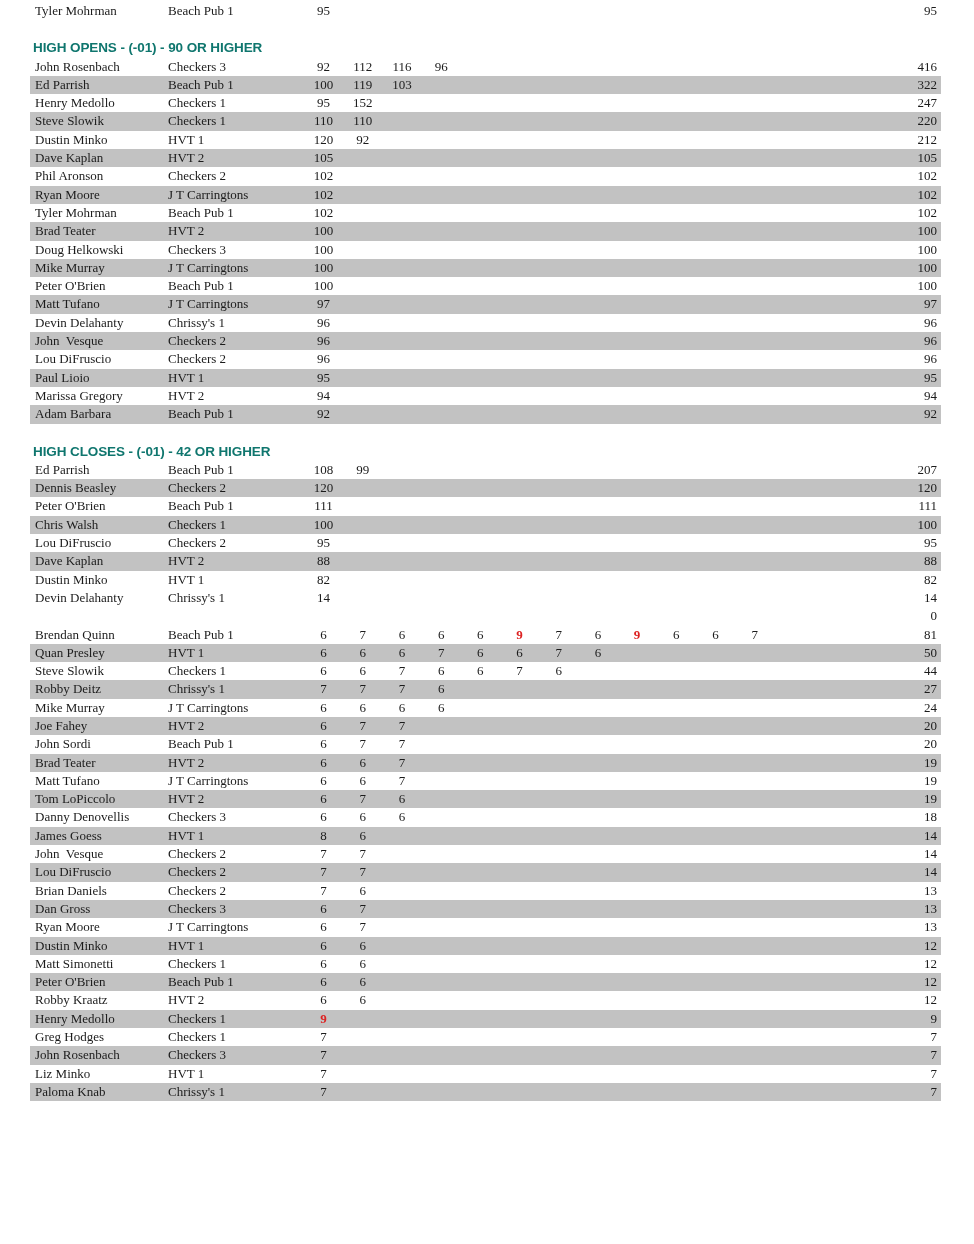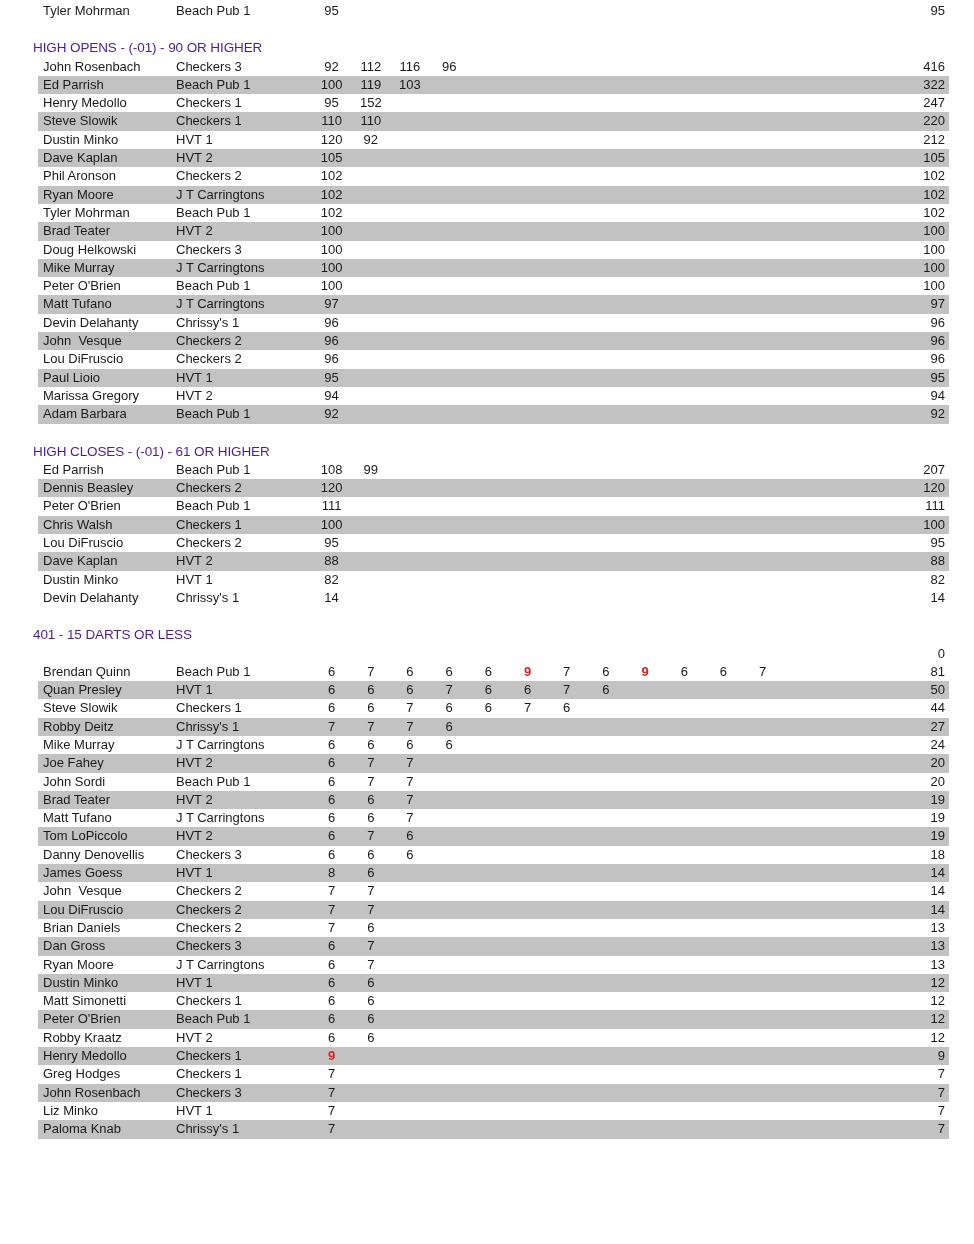--- a/index.html
+++ b/index.html
@@ -12,40 +12,41 @@
     height: 1244px;
     font-family: "Liberation Sans", sans-serif;
     font-size: 13px;
     color: #1b1b1b;
     overflow: hidden;
   }
   #report {
     padding-top: 2px;
   }
   .section-title {
-    font-weight: normal;
+    font-weight: bold;
     font-size: 13.5px;
-    color: #4c1d95;
+    color: #0f766e;
     margin: 19px 0 0 33px;
     height: 18.3px;
     line-height: 18.3px;
     letter-spacing: -0.1px;
     white-space: pre;
   }
   .section:first-child .score-row:first-child {
     margin-top: 0;
   }
   .score-row {
     display: flex;
     align-items: center;
-    margin-left: 38px;
+    margin-left: 30px;
     width: 911px;
     height: 18.3px;
     line-height: 18.3px;
     white-space: pre;
+    font-family: Liberation Serif, serif;
   }
   .score-row.striped {
     background: #c2c2c2;
   }
   .cell-name {
     width: 133px;
     padding-left: 5px;
     overflow: hidden;
     flex-shrink: 0;
   }
@@ -93,34 +94,33 @@
       <div class="score-row"><div class="cell-name">Peter O'Brien</div><div class="cell-team">Beach Pub 1</div><div class="cell-score">100</div><div class="cell-score"></div><div class="cell-score"></div><div class="cell-score"></div><div class="cell-score"></div><div class="cell-score"></div><div class="cell-score"></div><div class="cell-score"></div><div class="cell-score"></div><div class="cell-score"></div><div class="cell-score"></div><div class="cell-score"></div><div class="cell-total">100</div></div>
       <div class="score-row striped"><div class="cell-name">Matt Tufano</div><div class="cell-team">J T Carringtons</div><div class="cell-score">97</div><div class="cell-score"></div><div class="cell-score"></div><div class="cell-score"></div><div class="cell-score"></div><div class="cell-score"></div><div class="cell-score"></div><div class="cell-score"></div><div class="cell-score"></div><div class="cell-score"></div><div class="cell-score"></div><div class="cell-score"></div><div class="cell-total">97</div></div>
       <div class="score-row"><div class="cell-name">Devin Delahanty</div><div class="cell-team">Chrissy's 1</div><div class="cell-score">96</div><div class="cell-score"></div><div class="cell-score"></div><div class="cell-score"></div><div class="cell-score"></div><div class="cell-score"></div><div class="cell-score"></div><div class="cell-score"></div><div class="cell-score"></div><div class="cell-score"></div><div class="cell-score"></div><div class="cell-score"></div><div class="cell-total">96</div></div>
       <div class="score-row striped"><div class="cell-name">John  Vesque</div><div class="cell-team">Checkers 2</div><div class="cell-score">96</div><div class="cell-score"></div><div class="cell-score"></div><div class="cell-score"></div><div class="cell-score"></div><div class="cell-score"></div><div class="cell-score"></div><div class="cell-score"></div><div class="cell-score"></div><div class="cell-score"></div><div class="cell-score"></div><div class="cell-score"></div><div class="cell-total">96</div></div>
       <div class="score-row"><div class="cell-name">Lou DiFruscio</div><div class="cell-team">Checkers 2</div><div class="cell-score">96</div><div class="cell-score"></div><div class="cell-score"></div><div class="cell-score"></div><div class="cell-score"></div><div class="cell-score"></div><div class="cell-score"></div><div class="cell-score"></div><div class="cell-score"></div><div class="cell-score"></div><div class="cell-score"></div><div class="cell-score"></div><div class="cell-total">96</div></div>
       <div class="score-row striped"><div class="cell-name">Paul Lioio</div><div class="cell-team">HVT 1</div><div class="cell-score">95</div><div class="cell-score"></div><div class="cell-score"></div><div class="cell-score"></div><div class="cell-score"></div><div class="cell-score"></div><div class="cell-score"></div><div class="cell-score"></div><div class="cell-score"></div><div class="cell-score"></div><div class="cell-score"></div><div class="cell-score"></div><div class="cell-total">95</div></div>
       <div class="score-row"><div class="cell-name">Marissa Gregory</div><div class="cell-team">HVT 2</div><div class="cell-score">94</div><div class="cell-score"></div><div class="cell-score"></div><div class="cell-score"></div><div class="cell-score"></div><div class="cell-score"></div><div class="cell-score"></div><div class="cell-score"></div><div class="cell-score"></div><div class="cell-score"></div><div class="cell-score"></div><div class="cell-score"></div><div class="cell-total">94</div></div>
       <div class="score-row striped"><div class="cell-name">Adam Barbara</div><div class="cell-team">Beach Pub 1</div><div class="cell-score">92</div><div class="cell-score"></div><div class="cell-score"></div><div class="cell-score"></div><div class="cell-score"></div><div class="cell-score"></div><div class="cell-score"></div><div class="cell-score"></div><div class="cell-score"></div><div class="cell-score"></div><div class="cell-score"></div><div class="cell-score"></div><div class="cell-total">92</div></div>
     </div>
     <div class="section">
-      <div class="section-title">HIGH CLOSES - (-01) - 61 OR HIGHER</div>
+      <div class="section-title">HIGH CLOSES - (-01) - 42 OR HIGHER</div>
       <div class="score-row"><div class="cell-name">Ed Parrish</div><div class="cell-team">Beach Pub 1</div><div class="cell-score">108</div><div class="cell-score">99</div><div class="cell-score"></div><div class="cell-score"></div><div class="cell-score"></div><div class="cell-score"></div><div class="cell-score"></div><div class="cell-score"></div><div class="cell-score"></div><div class="cell-score"></div><div class="cell-score"></div><div class="cell-score"></div><div class="cell-total">207</div></div>
       <div class="score-row striped"><div class="cell-name">Dennis Beasley</div><div class="cell-team">Checkers 2</div><div class="cell-score">120</div><div class="cell-score"></div><div class="cell-score"></div><div class="cell-score"></div><div class="cell-score"></div><div class="cell-score"></div><div class="cell-score"></div><div class="cell-score"></div><div class="cell-score"></div><div class="cell-score"></div><div class="cell-score"></div><div class="cell-score"></div><div class="cell-total">120</div></div>
       <div class="score-row"><div class="cell-name">Peter O'Brien</div><div class="cell-team">Beach Pub 1</div><div class="cell-score">111</div><div class="cell-score"></div><div class="cell-score"></div><div class="cell-score"></div><div class="cell-score"></div><div class="cell-score"></div><div class="cell-score"></div><div class="cell-score"></div><div class="cell-score"></div><div class="cell-score"></div><div class="cell-score"></div><div class="cell-score"></div><div class="cell-total">111</div></div>
       <div class="score-row striped"><div class="cell-name">Chris Walsh</div><div class="cell-team">Checkers 1</div><div class="cell-score">100</div><div class="cell-score"></div><div class="cell-score"></div><div class="cell-score"></div><div class="cell-score"></div><div class="cell-score"></div><div class="cell-score"></div><div class="cell-score"></div><div class="cell-score"></div><div class="cell-score"></div><div class="cell-score"></div><div class="cell-score"></div><div class="cell-total">100</div></div>
       <div class="score-row"><div class="cell-name">Lou DiFruscio</div><div class="cell-team">Checkers 2</div><div class="cell-score">95</div><div class="cell-score"></div><div class="cell-score"></div><div class="cell-score"></div><div class="cell-score"></div><div class="cell-score"></div><div class="cell-score"></div><div class="cell-score"></div><div class="cell-score"></div><div class="cell-score"></div><div class="cell-score"></div><div class="cell-score"></div><div class="cell-total">95</div></div>
       <div class="score-row striped"><div class="cell-name">Dave Kaplan</div><div class="cell-team">HVT 2</div><div class="cell-score">88</div><div class="cell-score"></div><div class="cell-score"></div><div class="cell-score"></div><div class="cell-score"></div><div class="cell-score"></div><div class="cell-score"></div><div class="cell-score"></div><div class="cell-score"></div><div class="cell-score"></div><div class="cell-score"></div><div class="cell-score"></div><div class="cell-total">88</div></div>
       <div class="score-row"><div class="cell-name">Dustin Minko</div><div class="cell-team">HVT 1</div><div class="cell-score">82</div><div class="cell-score"></div><div class="cell-score"></div><div class="cell-score"></div><div class="cell-score"></div><div class="cell-score"></div><div class="cell-score"></div><div class="cell-score"></div><div class="cell-score"></div><div class="cell-score"></div><div class="cell-score"></div><div class="cell-score"></div><div class="cell-total">82</div></div>
     </div>
     <div class="section">
       <div class="score-row"><div class="cell-name">Devin Delahanty</div><div class="cell-team">Chrissy's 1</div><div class="cell-score">14</div><div class="cell-score"></div><div class="cell-score"></div><div class="cell-score"></div><div class="cell-score"></div><div class="cell-score"></div><div class="cell-score"></div><div class="cell-score"></div><div class="cell-score"></div><div class="cell-score"></div><div class="cell-score"></div><div class="cell-score"></div><div class="cell-total">14</div></div>
     </div>
     <div class="section">
-      <div class="section-title">401 - 15 DARTS OR LESS</div>
       <div class="score-row"><div class="cell-name"></div><div class="cell-team"></div><div class="cell-score"></div><div class="cell-score"></div><div class="cell-score"></div><div class="cell-score"></div><div class="cell-score"></div><div class="cell-score"></div><div class="cell-score"></div><div class="cell-score"></div><div class="cell-score"></div><div class="cell-score"></div><div class="cell-score"></div><div class="cell-score"></div><div class="cell-total">0</div></div>
     </div>
     <div class="section">
       <div class="score-row"><div class="cell-name">Brendan Quinn</div><div class="cell-team">Beach Pub 1</div><div class="cell-score">6</div><div class="cell-score">7</div><div class="cell-score">6</div><div class="cell-score">6</div><div class="cell-score">6</div><div class="cell-score hot">9</div><div class="cell-score">7</div><div class="cell-score">6</div><div class="cell-score hot">9</div><div class="cell-score">6</div><div class="cell-score">6</div><div class="cell-score">7</div><div class="cell-total">81</div></div>
       <div class="score-row striped"><div class="cell-name">Quan Presley</div><div class="cell-team">HVT 1</div><div class="cell-score">6</div><div class="cell-score">6</div><div class="cell-score">6</div><div class="cell-score">7</div><div class="cell-score">6</div><div class="cell-score">6</div><div class="cell-score">7</div><div class="cell-score">6</div><div class="cell-score"></div><div class="cell-score"></div><div class="cell-score"></div><div class="cell-score"></div><div class="cell-total">50</div></div>
       <div class="score-row"><div class="cell-name">Steve Slowik</div><div class="cell-team">Checkers 1</div><div class="cell-score">6</div><div class="cell-score">6</div><div class="cell-score">7</div><div class="cell-score">6</div><div class="cell-score">6</div><div class="cell-score">7</div><div class="cell-score">6</div><div class="cell-score"></div><div class="cell-score"></div><div class="cell-score"></div><div class="cell-score"></div><div class="cell-score"></div><div class="cell-total">44</div></div>
       <div class="score-row striped"><div class="cell-name">Robby Deitz</div><div class="cell-team">Chrissy's 1</div><div class="cell-score">7</div><div class="cell-score">7</div><div class="cell-score">7</div><div class="cell-score">6</div><div class="cell-score"></div><div class="cell-score"></div><div class="cell-score"></div><div class="cell-score"></div><div class="cell-score"></div><div class="cell-score"></div><div class="cell-score"></div><div class="cell-score"></div><div class="cell-total">27</div></div>
       <div class="score-row"><div class="cell-name">Mike Murray</div><div class="cell-team">J T Carringtons</div><div class="cell-score">6</div><div class="cell-score">6</div><div class="cell-score">6</div><div class="cell-score">6</div><div class="cell-score"></div><div class="cell-score"></div><div class="cell-score"></div><div class="cell-score"></div><div class="cell-score"></div><div class="cell-score"></div><div class="cell-score"></div><div class="cell-score"></div><div class="cell-total">24</div></div>
       <div class="score-row striped"><div class="cell-name">Joe Fahey</div><div class="cell-team">HVT 2</div><div class="cell-score">6</div><div class="cell-score">7</div><div class="cell-score">7</div><div class="cell-score"></div><div class="cell-score"></div><div class="cell-score"></div><div class="cell-score"></div><div class="cell-score"></div><div class="cell-score"></div><div class="cell-score"></div><div class="cell-score"></div><div class="cell-score"></div><div class="cell-total">20</div></div>
       <div class="score-row"><div class="cell-name">John Sordi</div><div class="cell-team">Beach Pub 1</div><div class="cell-score">6</div><div class="cell-score">7</div><div class="cell-score">7</div><div class="cell-score"></div><div class="cell-score"></div><div class="cell-score"></div><div class="cell-score"></div><div class="cell-score"></div><div class="cell-score"></div><div class="cell-score"></div><div class="cell-score"></div><div class="cell-score"></div><div class="cell-total">20</div></div>

